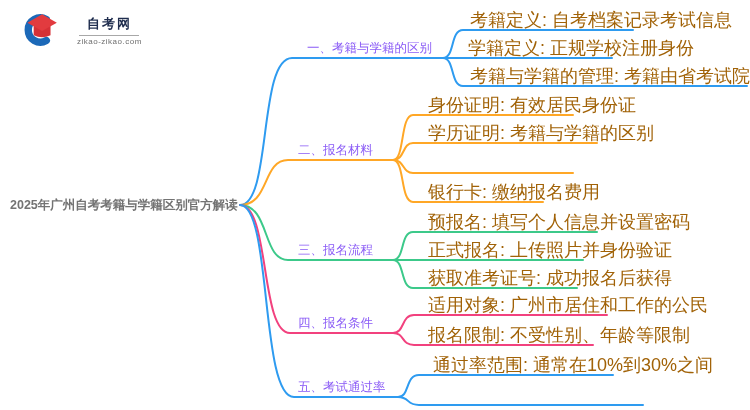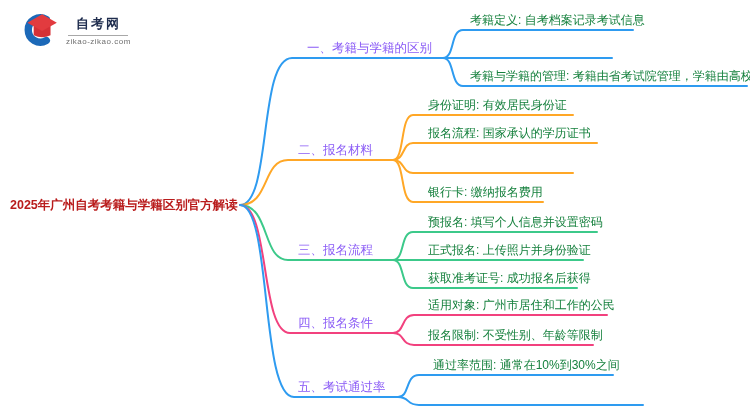--- a/index.html
+++ b/index.html
@@ -2,29 +2,29 @@
 <html><head>
 <meta charset="utf-8">
 <style>
   html,body{margin:0;padding:0;background:#fff;}
   #stage{
     position:relative;width:750px;height:410px;background:#ffffff;overflow:hidden;
     font-family:"Liberation Sans","DejaVu Sans",sans-serif;
   }
   #wires{position:absolute;left:0;top:0;}
   .node{
-    position:absolute;white-space:nowrap;font-size:12px;line-height:16px;color:#15803d;
+    position:absolute;white-space:nowrap;font-size:18px;line-height:16px;color:#a16207;
   }
   .branch-label{font-size:12.5px;color:#8b5cf6;}
   #root-title{
     position:absolute;left:10px;top:197px;width:230px;
-    font-size:12.5px;font-weight:600;color:#b91c1c;white-space:nowrap;
+    font-size:12.5px;font-weight:600;color:#737373;white-space:nowrap;
   }
   
-  #logo{position:absolute;left:20px;top:12px;display:flex;align-items:center;gap:6px;}
+  #logo{position:absolute;left:20px;top:12px;display:flex;align-items:center;gap:17px;}
   #logo .txt{display:flex;flex-direction:column;align-items:center;}
   #logo .site-name{font-size:13px;font-weight:bold;color:#1f2d4e;letter-spacing:2px;}
   #logo .rule{width:60px;height:1px;background:#a8a8a8;margin:2px 0 1px 0;}
   #logo .site-url{font-size:8px;color:#6f6f6f;letter-spacing:0.5px;}
   
   .b1c0{left:470px;top:12px;}  .b1c1{left:468px;top:40px;}  .b1c2{left:470px;top:68px;}
   .b2c0{left:428px;top:97px;}  .b2c1{left:428px;top:125px;} .b2c2{left:428px;top:155px;} .b2c3{left:428px;top:184px;}
   .b3c0{left:428px;top:214px;} .b3c1{left:428px;top:242px;} .b3c2{left:428px;top:270px;}
   .b4c0{left:428px;top:297px;} .b4c1{left:428px;top:327px;}
   .b5c0{left:433px;top:357px;} .b5c1{left:433px;top:387px;}
@@ -88,24 +88,25 @@
 
   <div id="root-title">2025年广州自考考籍与学籍区别官方解读</div>
 
   <div class="node branch-label bl1">一、考籍与学籍的区别</div>
   <div class="node branch-label bl2">二、报名材料</div>
   <div class="node branch-label bl3">三、报名流程</div>
   <div class="node branch-label bl4">四、报名条件</div>
   <div class="node branch-label bl5">五、考试通过率</div>
 
   <div class="node b1c0">考籍定义: 自考档案记录考试信息</div>
+  <div class="node b1c1">学籍定义: 正规学校注册身份</div>
   <div class="node b1c2">考籍与学籍的管理: 考籍由省考试院管理，学籍由高校管理</div>
 
   <div class="node b2c0">身份证明: 有效居民身份证</div>
-  <div class="node b2c1">报名流程: 国家承认的学历证书</div>
+  <div class="node b2c1">学历证明: 考籍与学籍的区别</div>
   <div class="node b2c3">银行卡: 缴纳报名费用</div>
 
   <div class="node b3c0">预报名: 填写个人信息并设置密码</div>
   <div class="node b3c1">正式报名: 上传照片并身份验证</div>
   <div class="node b4c0">适用对象: 广州市居住和工作的公民</div>
 
   <div class="node b3c2">获取准考证号: 成功报名后获得</div>
   <div class="node b4c1">报名限制: 不受性别、年龄等限制</div>
 
   <div class="node b5c0">通过率范围: 通常在10%到30%之间</div>

